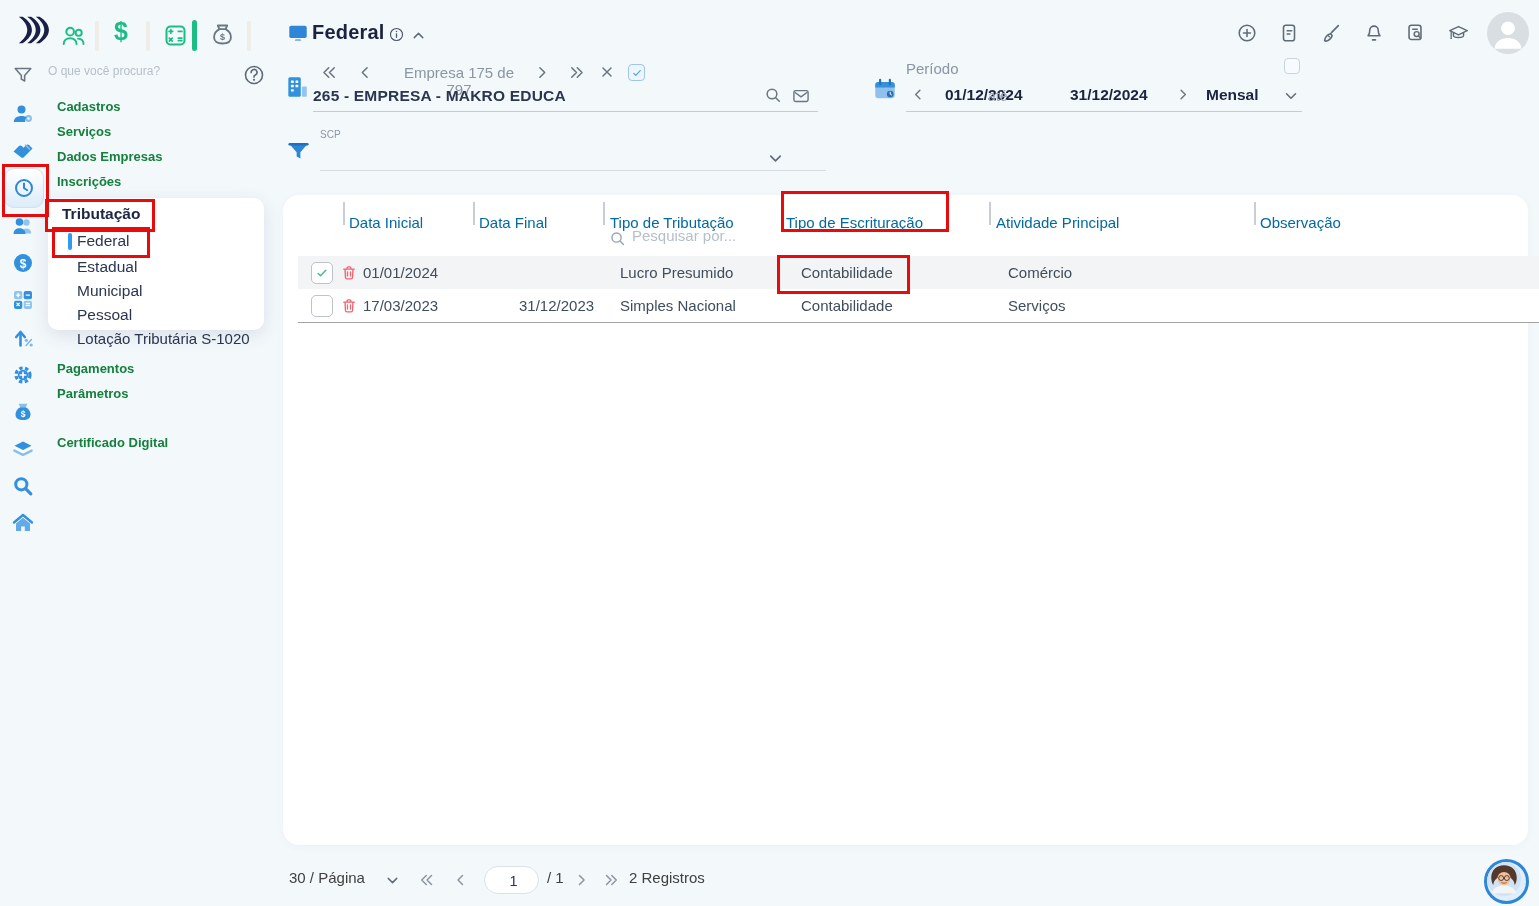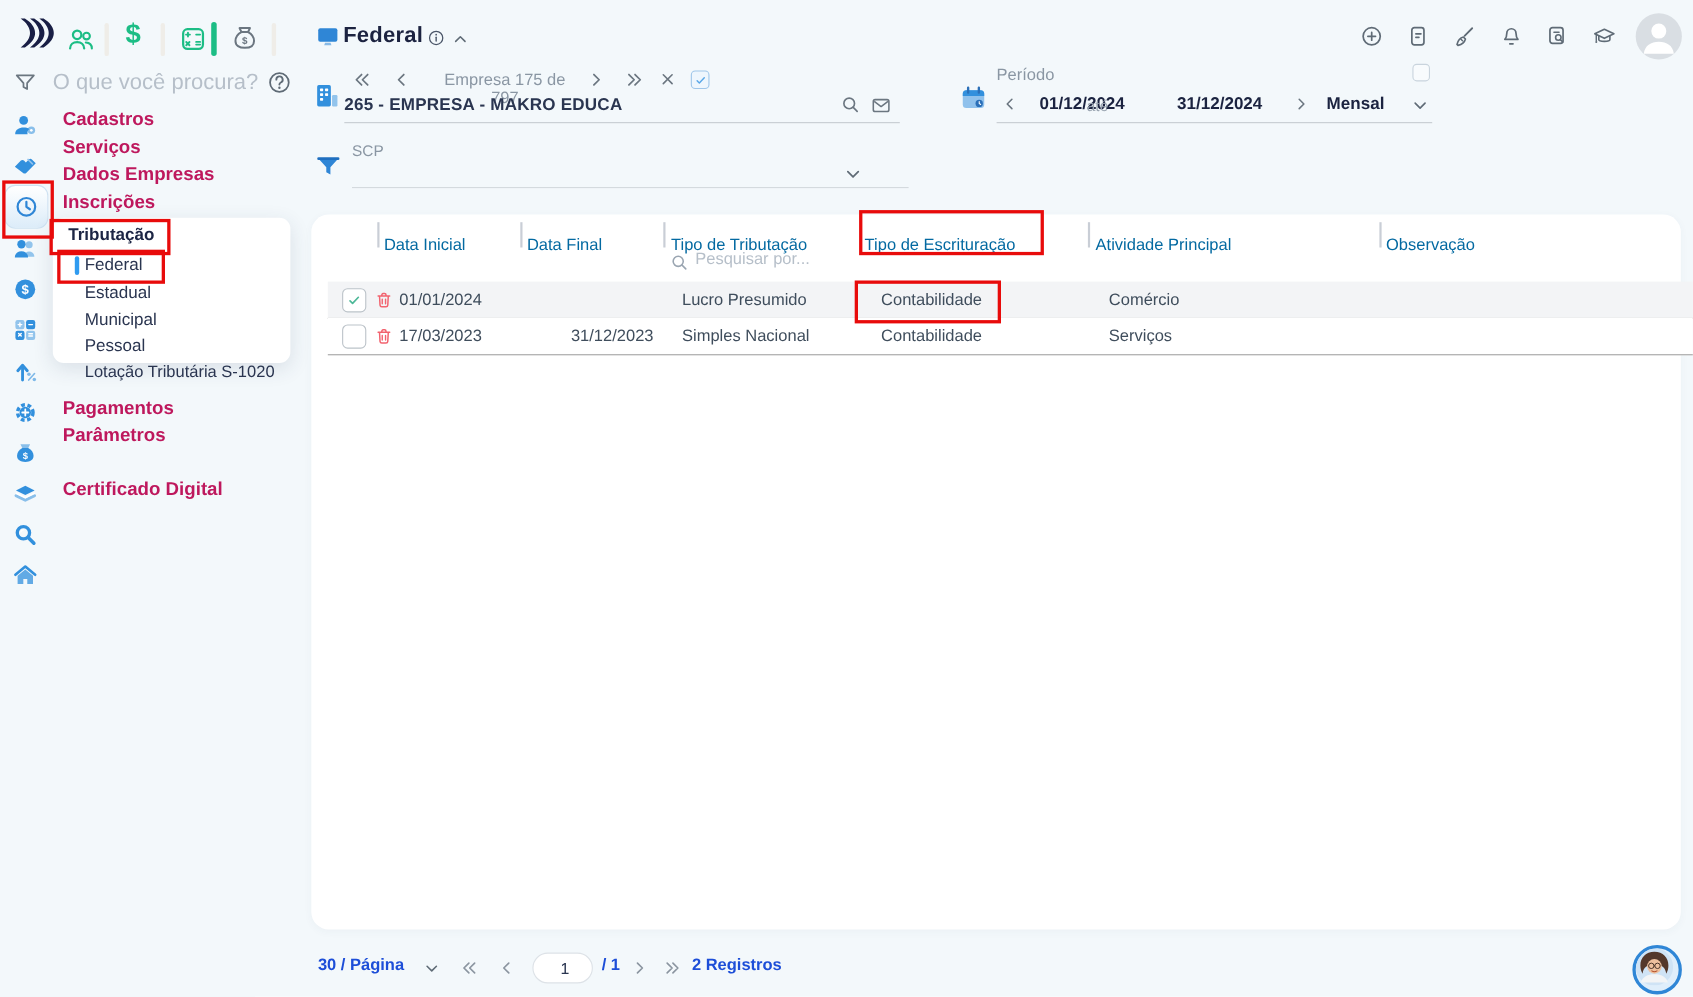--- a/index.html
+++ b/index.html
@@ -25,32 +25,32 @@
   .h-info{left:388px;top:26px;color:#4a5568;}
   .h-chevup{left:410px;top:27px;color:#5f6b76;}
 
   .tr-ic{top:22px;color:#5f6b76;cursor:pointer;}
   .tr-plus{left:1236px;} .tr-doc{left:1278px;} .tr-broom{left:1320px;} .tr-bell{left:1363px;}
   .tr-docmag{left:1404px;} .tr-cap{left:1447px;}
   .tr-avatar{left:1487px;top:12px;width:42px;height:42px;border-radius:50%;background:#d9dee3;overflow:hidden;}
 
   
   .s-fun{left:12px;top:64px;color:#6b7680;}
-  .s-inp{left:46px;top:63px;width:188px;border:none;background:transparent;font-size:20px;color:#4a5568;}
+  .s-inp{left:46px;top:63px;width:188px;border:none;background:transparent;font-size:12px;color:#4a5568;}
   .s-help{left:242px;top:63px;color:#5f6b76;}
 
   
   .si{left:11px;color:#3290dd;cursor:pointer;}
   .si1{top:102px;} .si2{top:139px;}
   .clockbox{left:4px;top:168px;width:38px;height:38px;border-radius:10px;background:linear-gradient(180deg,#ffffff,#dcecf9);border:1px solid #cfe2f2;display:flex;align-items:center;justify-content:center;cursor:pointer;}
   .si4{top:214px;} .si5{top:251px;} .si6{top:288px;} .si7{top:325px;} .si8{top:363px;}
   .si9{top:400px;} .si10{top:437px;} .si11{top:474px;} .si12{top:511px;}
 
   
-  .mi{left:57px;font-weight:bold;font-size:17px;color:#be185d;cursor:pointer;white-space:nowrap;}
+  .mi{left:57px;font-weight:bold;font-size:13px;color:#15803d;cursor:pointer;white-space:nowrap;}
   .mi1{top:99px;} .mi2{top:124px;} .mi3{top:149px;} .mi4{top:174px;}
   .mi5{top:361px;} .mi6{top:386px;} .mi7{top:411px;margin-top:24px;}
   .popup{left:48px;top:198px;width:216px;height:132px;background:#fff;border-radius:10px;box-shadow:0 5px 18px rgba(40,60,90,.12);}
   .pp{position:absolute;font-size:15.5px;color:#2a3550;cursor:pointer;white-space:nowrap;}
   .pp-title{left:14px;top:7px;font-weight:bold;color:#1c2544;}
   .pp1{left:29px;top:34px;} .pp2{left:29px;top:60px;} .pp3{left:29px;top:84px;}
   .pp4{left:29px;top:108px;} .pp5{left:29px;top:132px;font-size:15px;}
   .ppbar{left:20px;top:35px;width:4px;height:17px;background:#2f9bf0;border-radius:2px;}
 
   
@@ -73,21 +73,21 @@
   .p-ate{left:988px;top:88px;font-size:14px;color:#9aa5b1;}
   .p-end{left:1070px;top:86px;font-size:15.5px;font-weight:bold;color:#1b2340;cursor:pointer;}
   .p-r{left:1174px;top:86px;color:#6b7680;cursor:pointer;}
   .p-mode{left:1206px;top:86px;font-size:15.5px;font-weight:bold;color:#1b2340;cursor:pointer;}
   .p-cd{left:1282px;top:87px;color:#5f6b76;cursor:pointer;}
   .p-line{left:906px;top:111px;width:396px;}
   .p-cb{left:1284px;top:58px;width:14px;height:14px;border:1.5px solid #c9d4dd;border-radius:4px;background:#f8fbfd;cursor:pointer;}
 
   
   .f-fun{left:286px;top:139px;color:#2f86d6;}
-  .f-lab{left:320px;top:129px;font-size:14px;color:#8a96a3;}
+  .f-lab{left:320px;top:129px;font-size:10px;color:#8a96a3;}
   .f-cd{left:766px;top:149px;color:#5f6b76;cursor:pointer;}
   .f-line{left:320px;top:170px;width:506px;background:#d4dade;}
 
   
   .card{left:283px;top:195px;width:1245px;height:650px;background:#fff;border-radius:16px;box-shadow:0 2px 8px rgba(60,80,110,.04);}
   .hsep{position:absolute;width:2px;height:23px;background:#c9ced6;top:7px;}
   .hs1{left:60px;} .hs2{left:190px;} .hs3{left:320px;} .hs5{left:706px;} .hs6{left:971px;}
   .hlab{position:absolute;top:19px;font-size:15px;color:#0369a1;white-space:nowrap;cursor:pointer;}
   .hc1{left:66px;} .hc2{left:196px;} .hc3{left:327px;} .hc4{left:503px;} .hc5{left:713px;} .hc6{left:977px;}
   .tmag{position:absolute;left:325px;top:34px;color:#9aa5b1;}
@@ -95,21 +95,21 @@
   .trow{position:absolute;left:15px;width:1245px;height:33px;border-bottom:1px solid #a3a3a3;}
   .trow1{top:61px;background:#f3f4f6;}
   .trow2{top:94px;background:#fff;}
   .rcb{position:absolute;left:13px;top:6px;width:20px;height:20px;border:1.5px solid #bcc3c9;border-radius:5px;background:#fff;display:flex;align-items:center;justify-content:center;cursor:pointer;color:transparent;}
   .rcb.on{color:#4db898;}
   .tdel{position:absolute;left:42px;top:7px;color:#f2636f;cursor:pointer;}
   .cell{position:absolute;top:8px;font-size:15px;color:#3f4d5c;white-space:nowrap;}
   .cc1{left:65px;} .cc2{left:195px;margin-left:26px;} .cc3{left:322px;} .cc4{left:503px;} .cc5{left:710px;} .cc6{left:977px;}
 
   
-  .pg{font-size:15px;font-weight:bold;color:#1d4ed8;}
+  .pg{font-size:15px;font-weight:normal;color:#404040;}
   .pg-per{left:289px;top:869px;cursor:pointer;}
   .pg-cd{left:384px;top:872px;color:#5f6b76;cursor:pointer;}
   .pgch{top:871px;color:#8b95a0;cursor:pointer;}
   .pg-dl{left:418px;} .pg-l{left:452px;} .pg-r{left:572px;} .pg-dr{left:602px;}
   .pg-pill{left:484px;top:866px;width:53px;height:26px;border:1px solid #dde2e7;border-radius:14px;background:#fff;}
   .pg-pill input{width:100%;height:100%;border:none;background:transparent;text-align:center;font-size:14.5px;color:#2a3550;border-radius:14px;}
   .pg-of{left:547px;top:869px;}
   .pg-rec{left:629px;top:869px;}
 
   

